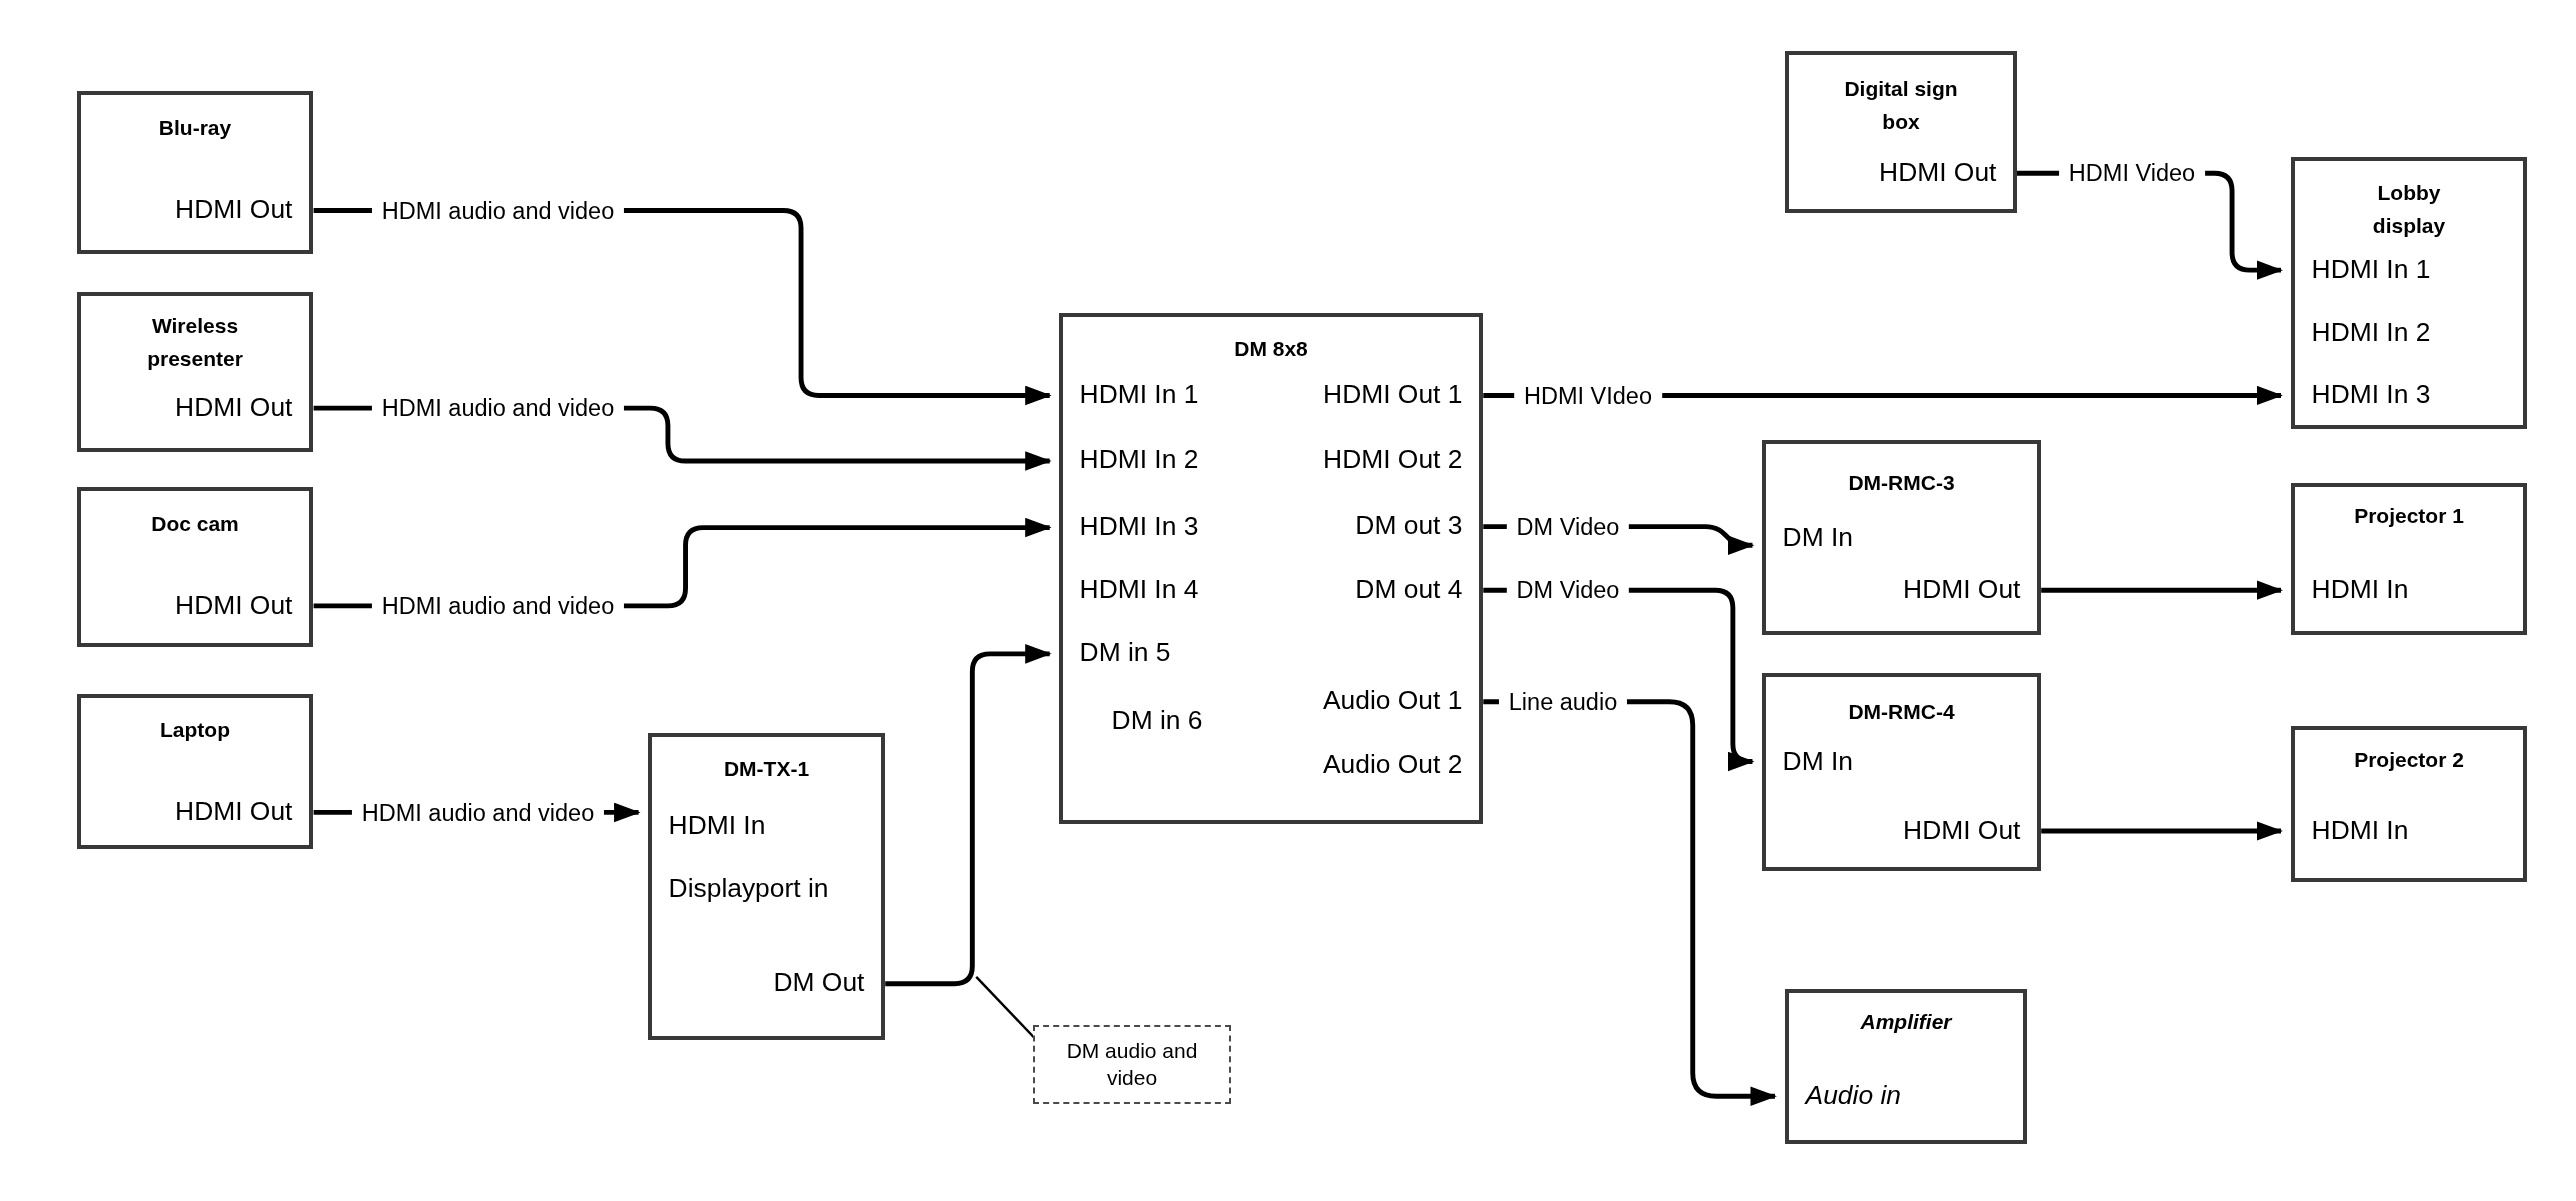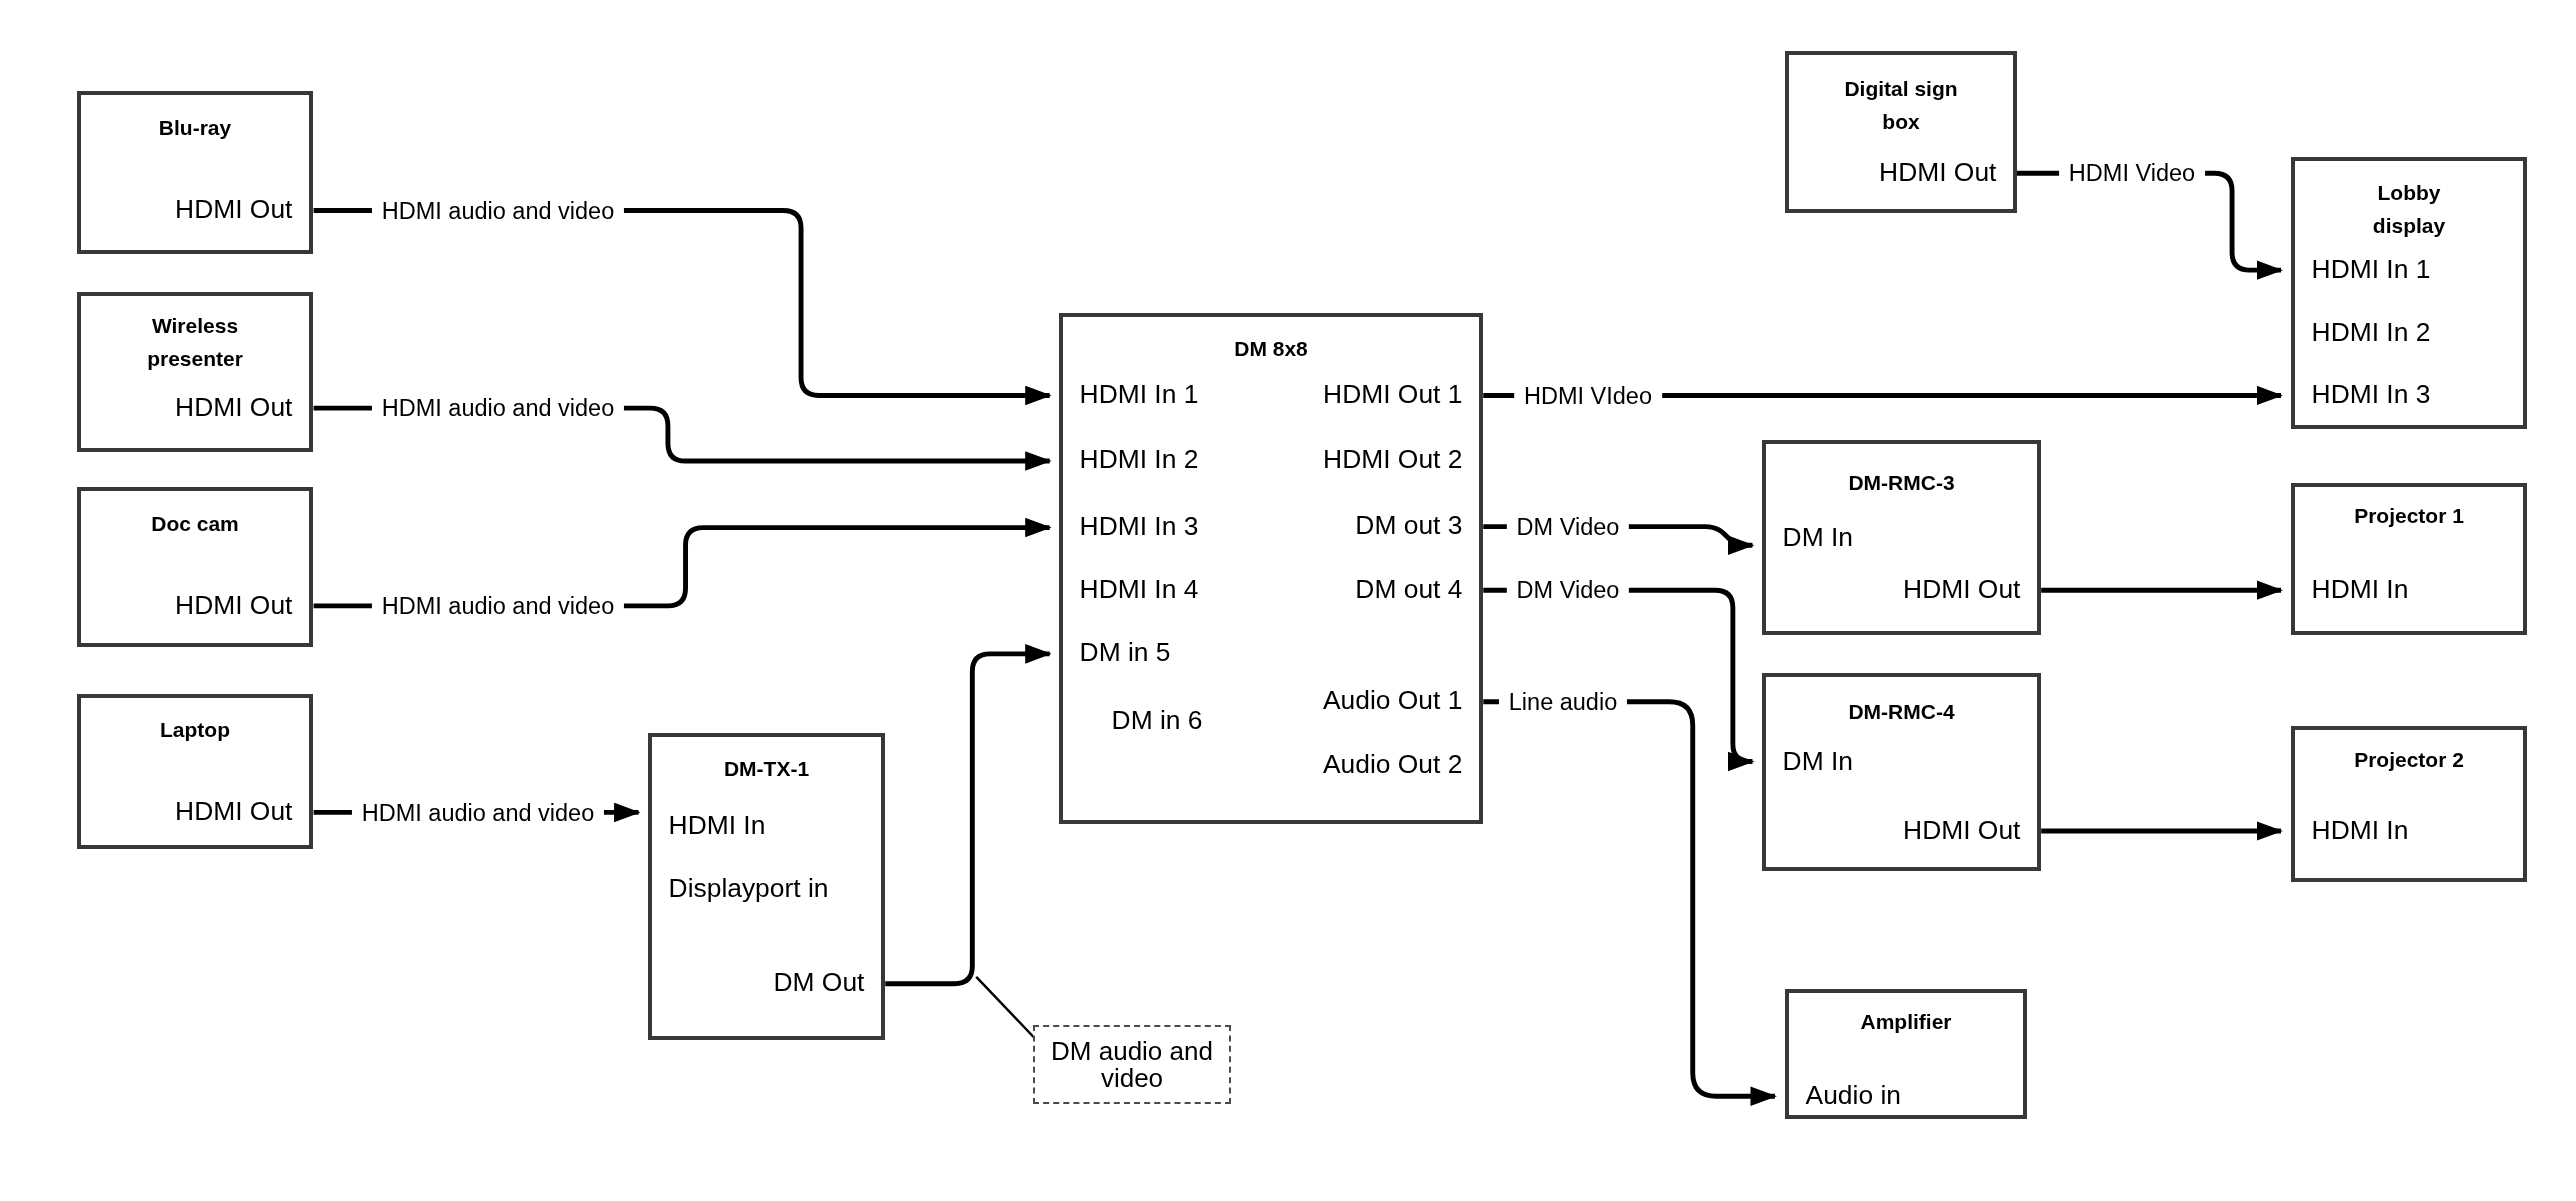--- a/index.html
+++ b/index.html
@@ -22,21 +22,21 @@
     position:absolute;font-size:26.4px;line-height:31px;white-space:nowrap;
   }
   .port.left{left:16.6px;text-align:left;}
   .port.right{right:16.6px;}
   .wire-label{
     position:absolute;transform:translate(-50%,-50%);
     background:#fff;padding:0 9.8px;font-size:23.5px;line-height:29px;white-space:nowrap;
   }
   .annotation{
     position:absolute;border:2px dashed #4a4a4a;background:#fff;box-sizing:border-box;
-    font-size:26px;line-height:26.4px;text-align:center;
+    font-size:21px;line-height:26.4px;text-align:center;
     display:flex;flex-direction:column;justify-content:center;
   }
 </style>
 </head>
 <body>
 
 <div class="canvas">
   <svg class="wire-layer" width="2576" height="1201" viewBox="0 0 2631 1227" xmlns="http://www.w3.org/2000/svg">
     <defs>
       <marker id="arrowhead" markerUnits="userSpaceOnUse" markerWidth="30" markerHeight="24" refX="25" refY="10" orient="auto">
@@ -156,21 +156,21 @@
         </div>
         <span class="port left" style="top: 69px;">DM In</span>
         <span class="port right" style="top: 138px;">HDMI Out</span>
       </div>
       <div class="node" style="left: 2291px; top: 726px; width: 236px; height: 156px; border-color: rgb(56, 56, 56);">
         <div class="node-title" style="top: 12.7px;">
           <span class="title-line">Projector 2</span>
         </div>
         <span class="port left" style="top: 85px;">HDMI In</span>
       </div>
-      <div class="node" style="left: 1785px; top: 989px; width: 242px; height: 130px; border-color: rgb(56, 56, 56);">
+      <div class="node" style="left: 1785px; top: 989px; width: 242px; height: 155px; border-color: rgb(56, 56, 56); font-style: italic;">
         <div class="node-title" style="top: 11.7px;">
           <span class="title-line">Amplifier</span>
         </div>
         <span class="port left" style="top: 87px;">Audio in</span>
       </div>
     </div>
   <div class="annotation" id="annotation-box" style="left: 1033px; top: 1025px; width: 198px; height: 79px;">
     <span class="annot-line">DM audio and</span>
     <span class="annot-line">video</span>
   </div>

